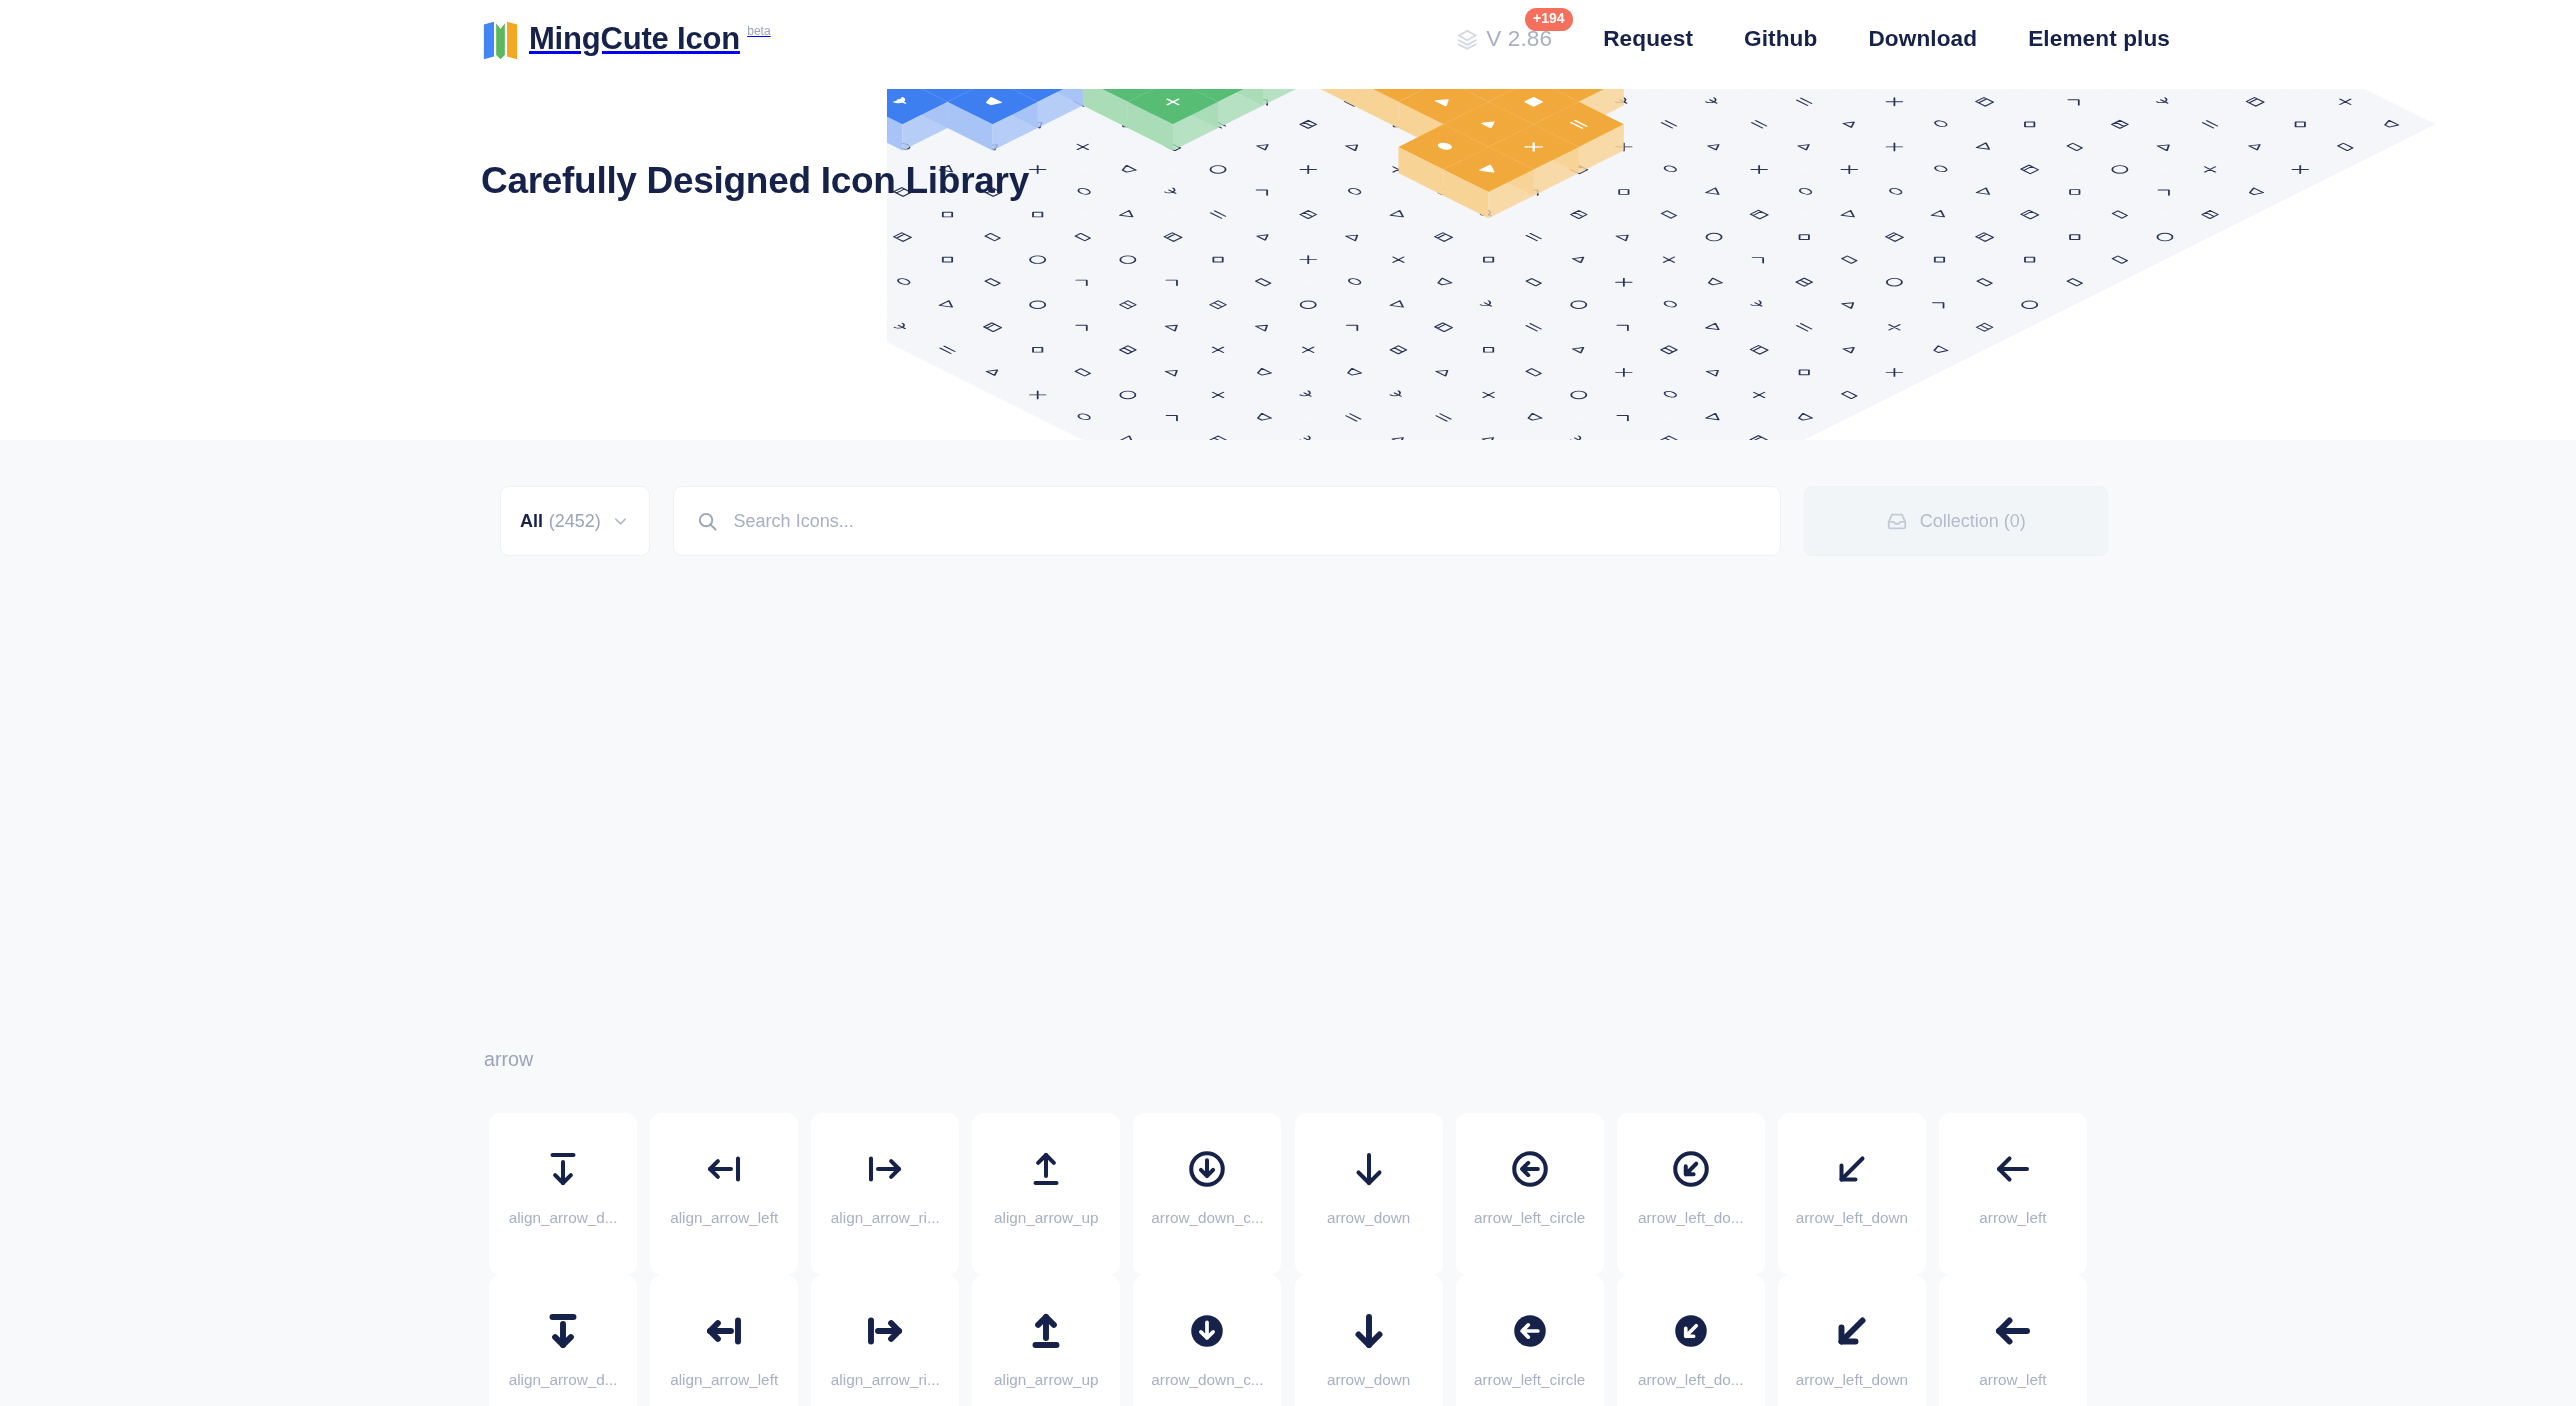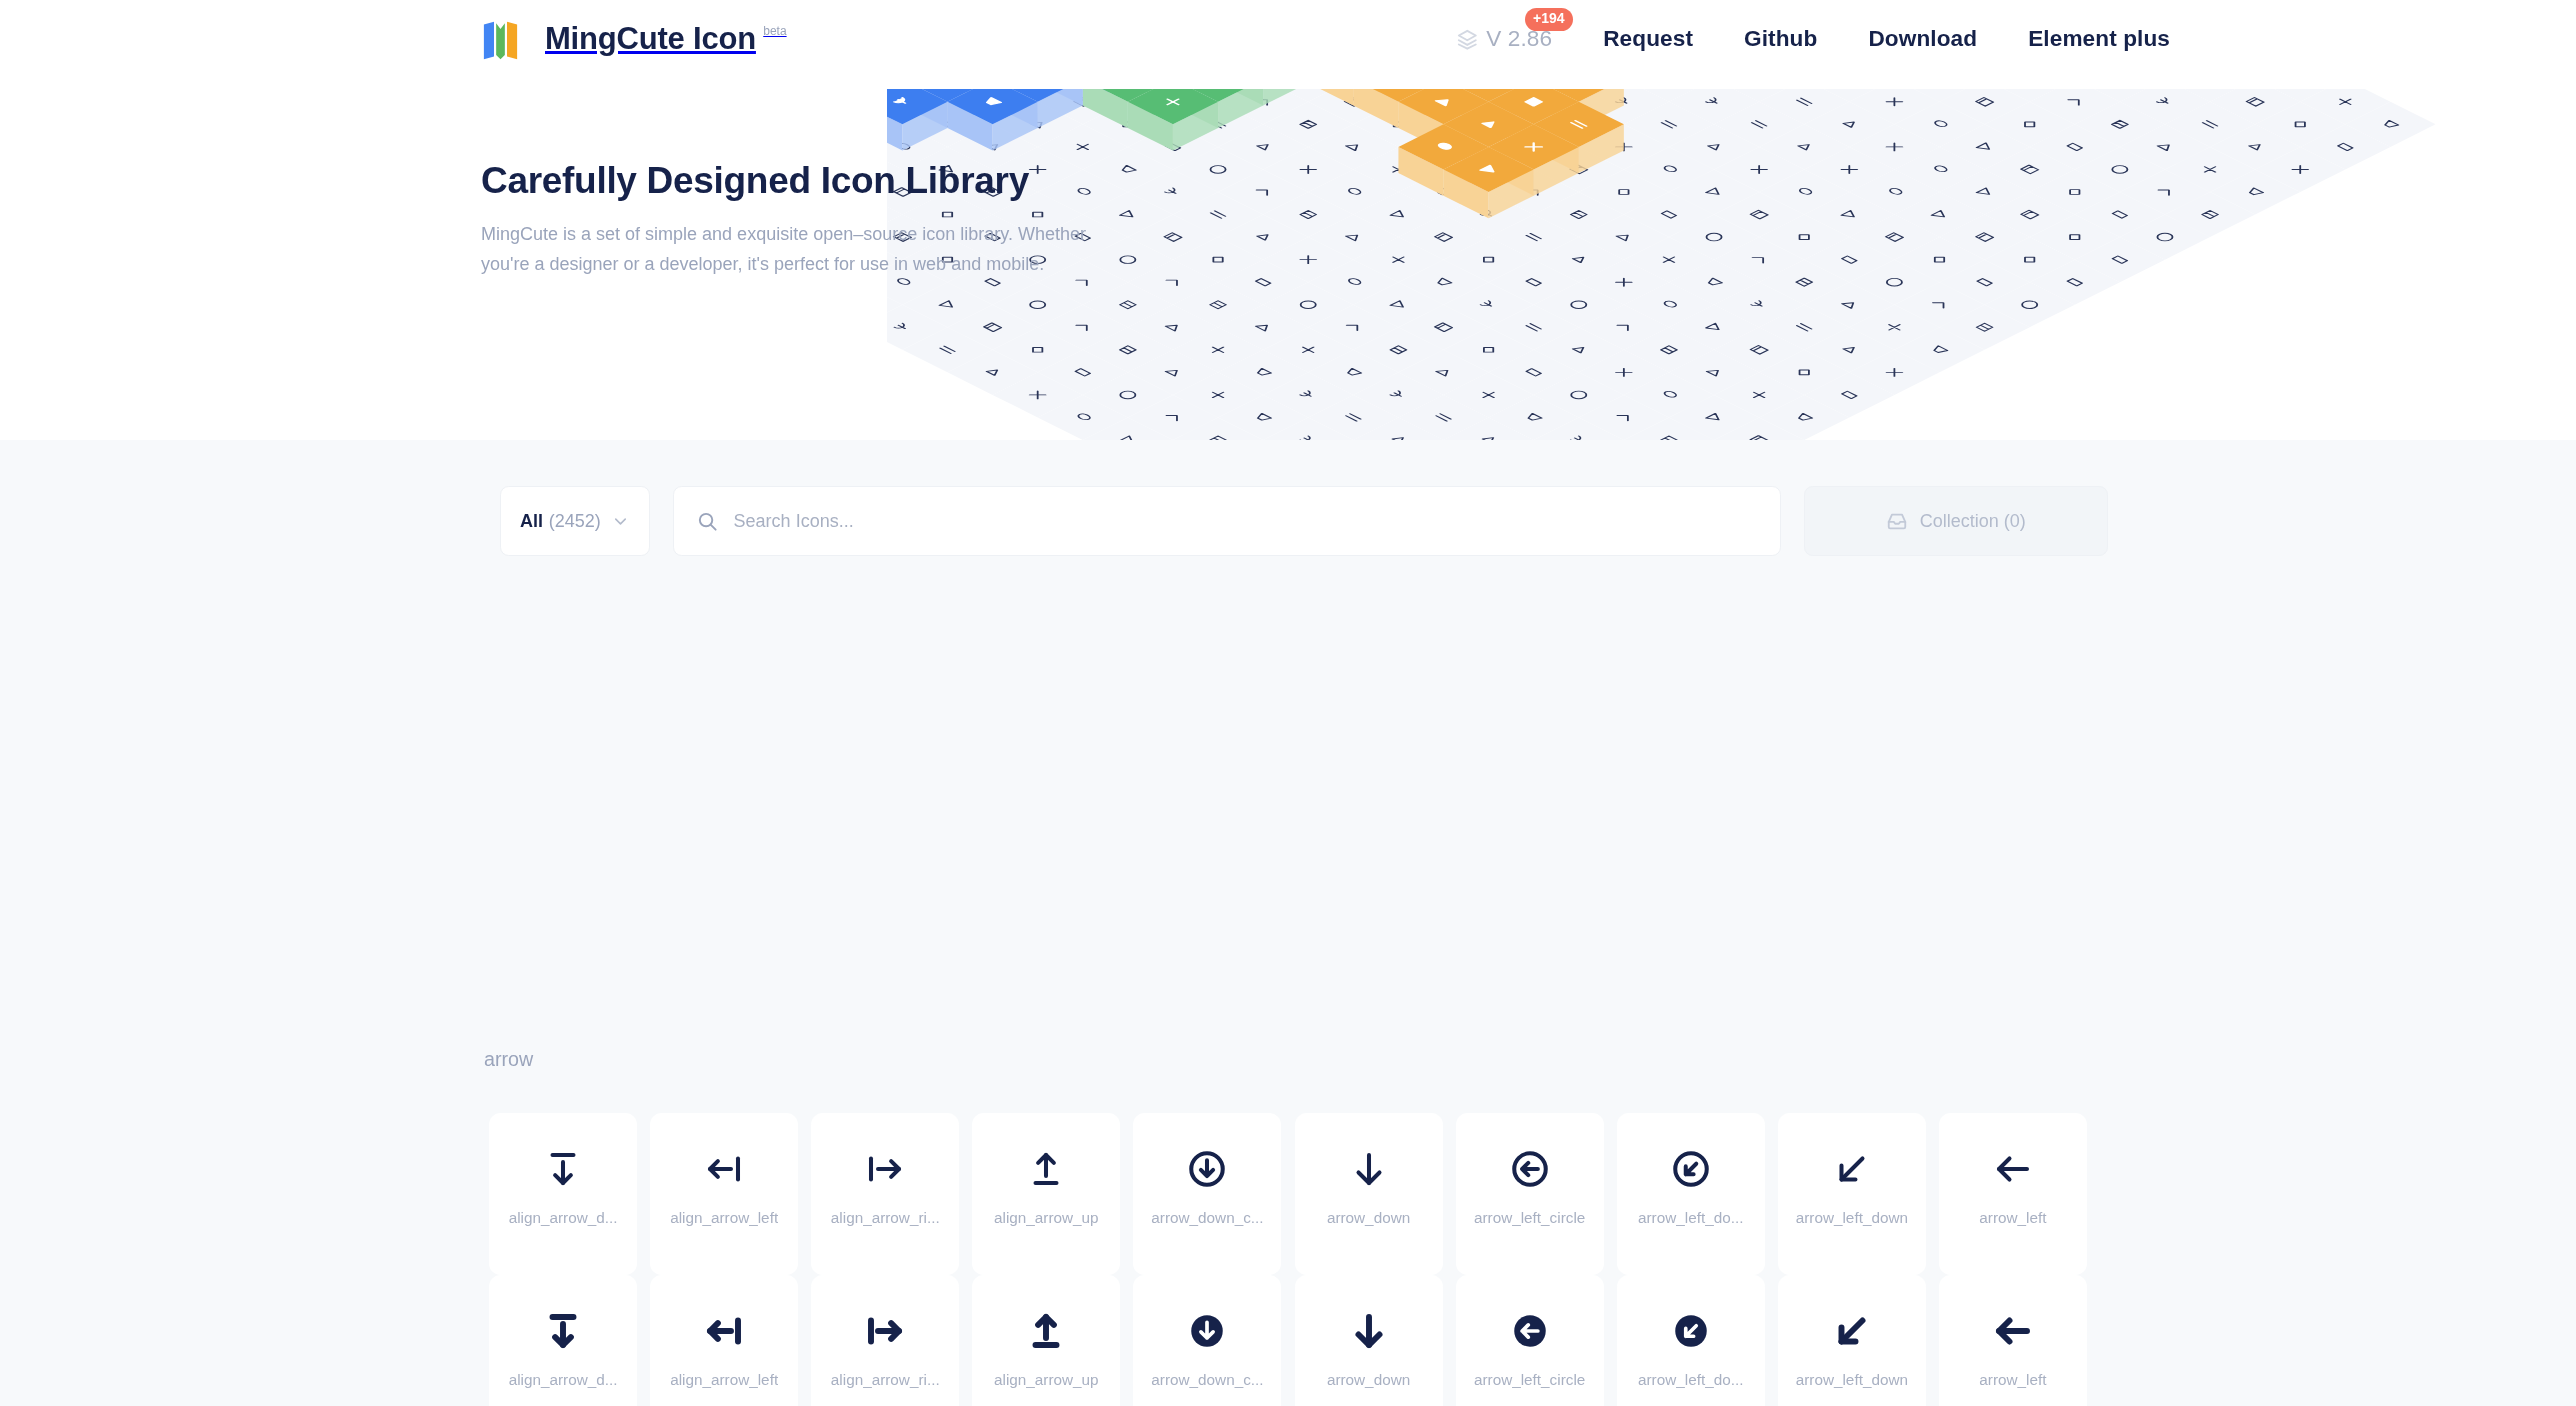--- a/index.html
+++ b/index.html
@@ -13,21 +13,21 @@
 
   
   .header {
     position: absolute; top: 0; left: 0;
     width: 2576px; height: 89px;
     background: #ffffff;
     z-index: 30;
   }
   .brand {
     position: absolute; left: 481px; top: 17.5px;
-    display: flex; align-items: flex-start; gap: 25px;
+    display: flex; align-items: flex-start; gap: 9px;
   }
   .logo-mark { width: 39px; height: 41px; display: block; margin-top: 2.9px; }
   .brand-text { display: flex; align-items: flex-start; gap: 7.3px; }
   .brand-name {
     font-size: 31px; font-weight: 700; color: #16224a;
     letter-spacing: -0.2px; line-height: 41px;
   }
   .brand-beta {
     font-size: 12px; color: #9aa4bb; line-height: 22px; margin-top: 2.9px;
     font-weight: 400;
@@ -1073,21 +1073,20 @@
             <path d="M826 264 L888 233 L888 269 L826 300 Z" fill="#f8d396" opacity="0.82"></path>
             <path d="M826 202 L888 233 L826 264 L764 233 Z" fill="#f2a93c"></path>
             <path d="M-5 -7 V7 L7 0 Z" fill="#ffffff" stroke="#ffffff" stroke-width="2.4" stroke-linecap="round" stroke-linejoin="round" transform="translate(826 233) matrix(1,0.5,-1,0.5,0,0) scale(0.95)"></path>
           </g>
         </g>
       </svg>
   </div>
 
   <div class="hero-copy">
     <h1 class="hero-title">Carefully Designed Icon Library</h1>
-    <p class="hero-sub">MingCute is a set of simple and exquisite open–source icon library. Whether you're a designer or a developer, it's perfect for use in web and mobile.</p>
   </div>
 </div>
 
 <div class="header">
   <a class="brand" href="#">
     <svg class="logo-mark" viewBox="0 0 54 56">
       <path d="M4 6 L18 2 L18 50 L4 54 Z" fill="#4285f4"></path>
       <path d="M21 4 L27 12 L33 4 L33 48 L27 54 L21 48 Z" fill="#5cb85c"></path>
       <path d="M36 2 L50 6 L50 54 L36 50 Z" fill="#f5a623"></path>
     </svg>

